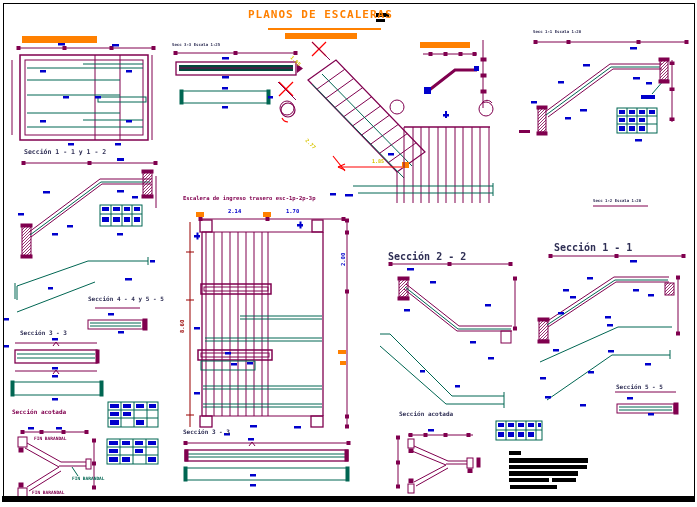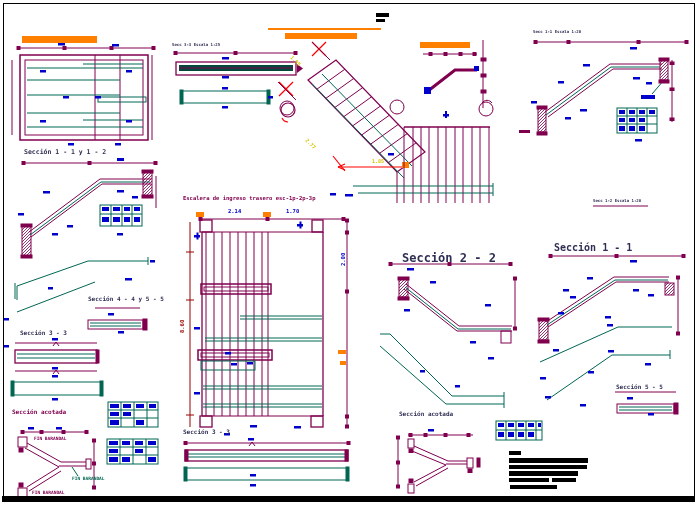--- a/index.html
+++ b/index.html
@@ -619,27 +619,28 @@
     </g>
   </svg>
 
   <div class="bar" style="left:22px;top:36px;width:75px;height:7px"></div>
   <div class="bar" style="left:285px;top:33px;width:72px;height:6px"></div>
   <div class="bar" style="left:420px;top:42px;width:50px;height:6px"></div>
   <div class="bar" style="left:268px;top:28px;width:113px;height:2px"></div>
   <div class="blk" style="left:376px;top:13px;width:13px;height:4px"></div>
   <div class="blk" style="left:376px;top:19px;width:9px;height:3px"></div>
 
+  <span class="lbl orange" style="left:248px;top:9px;font-size:11px;letter-spacing:1px">PLANOS DE ESCALERAS</span>
 
   <span class="lbl" style="left:24px;top:149px;font-size:6.5px">Sección 1 - 1 y 1 - 2</span>
   <span class="lbl" style="left:88px;top:296px;font-size:6px">Sección 4 - 4 y 5 - 5</span>
   <span class="lbl" style="left:20px;top:330px;font-size:6px">Sección 3 - 3</span>
   <span class="lbl maroon" style="left:12px;top:409px;font-size:6px">Sección acotada</span>
   <span class="lbl" style="left:183px;top:429px;font-size:6px">Sección 3 - 3</span>
-  <span class="lbl" style="left:402px;top:252px;font-size:12px">Sección 2 - 2</span>
+  <span class="lbl" style="left:388px;top:252px;font-size:10px">Sección 2 - 2</span>
   <span class="lbl" style="left:554px;top:243px;font-size:10px">Sección 1 - 1</span>
   <span class="lbl" style="left:616px;top:384px;font-size:6px">Sección 5 - 5</span>
   <span class="lbl" style="left:399px;top:411px;font-size:6px">Sección acotada</span>
 
   <span class="lbl maroon" style="left:183px;top:196px;font-size:5.5px">Escalera de ingreso trasero esc-1p-2p-3p</span>
 
   <span class="lbl" style="left:172px;top:43px;font-size:4px">Secc 3-3 Escala 1:25</span>
   <span class="lbl" style="left:533px;top:30px;font-size:4px">Secc 1-1 Escala 1:20</span>
   <span class="lbl" style="left:593px;top:199px;font-size:4px">Secc 1-2 Escala 1:20</span>
 

